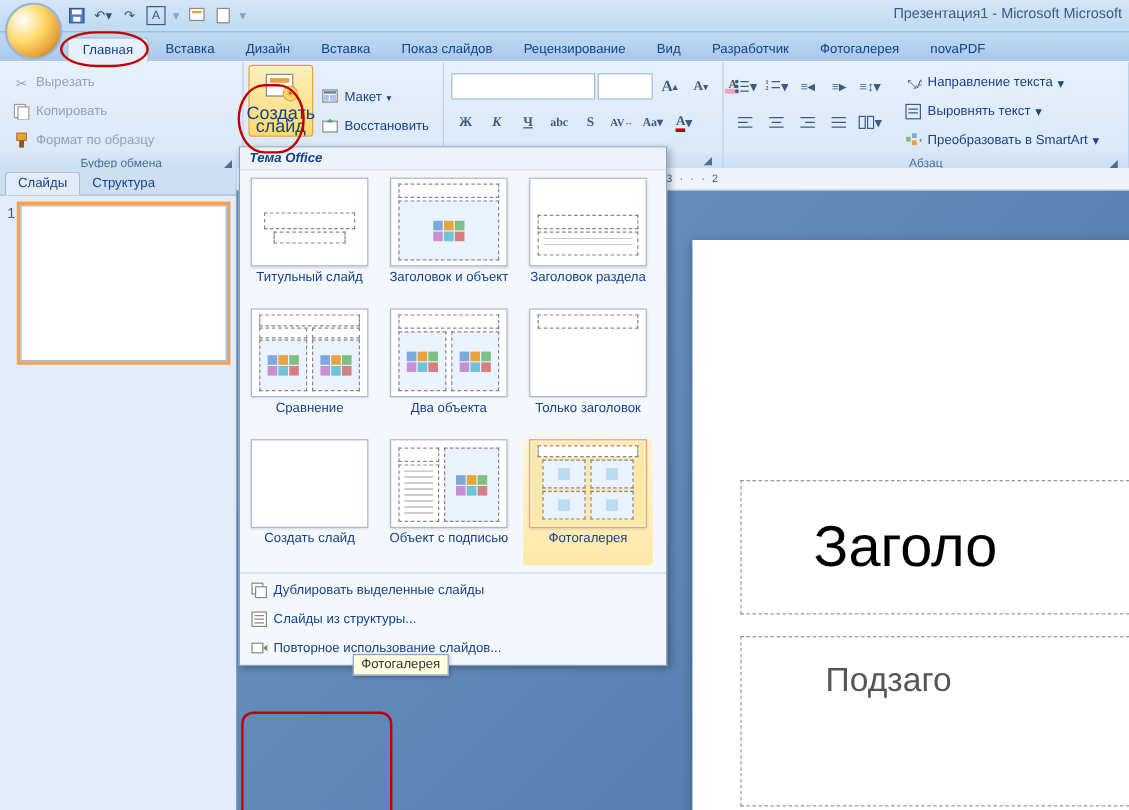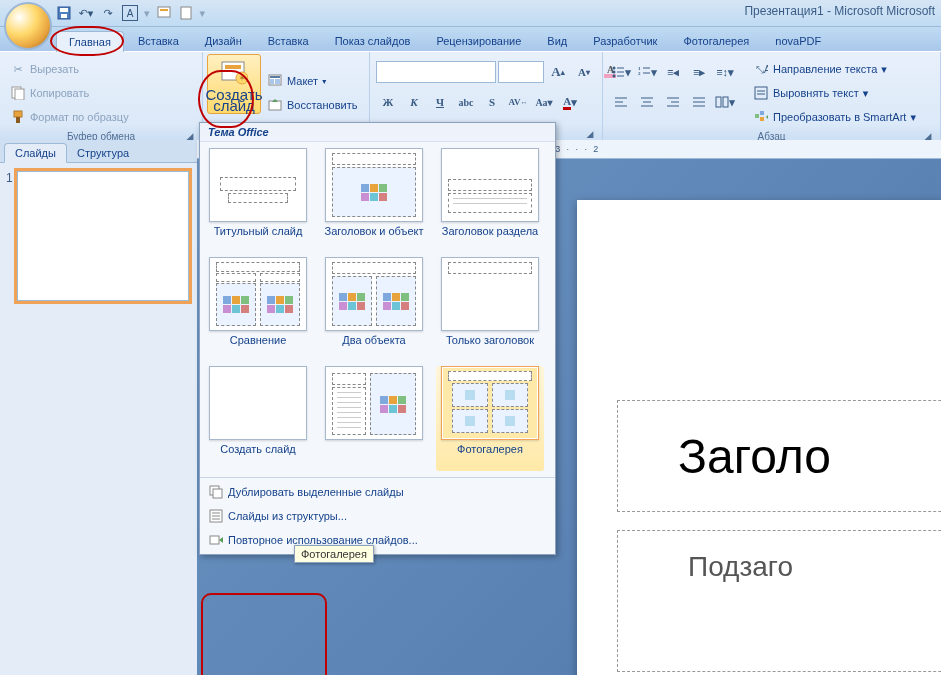--- a/index.html
+++ b/index.html
@@ -724,20 +724,21 @@
             <div class="mini-icons">
               <span></span>
               <span></span>
               <span></span>
               <span></span>
               <span></span>
               <span></span>
             </div>
           </div>
         </div>
+        <div class="layout-label">Объект с подписью</div>
       </div>
       <div class="layout-item hovered">
         <div class="layout-thumb">
           <div class="ph-box" style="left:6px;top:4px;right:6px;height:8px;"></div>
           <div class="ph-box ph-img" style="left:10px;top:16px;width:34px;height:22px;">
             <svg width="10" height="10">
               <rect width="10" height="10" fill="#B8DDF0"></rect>
             </svg>
           </div>
           <div class="ph-box ph-img" style="right:10px;top:16px;width:34px;height:22px;">

